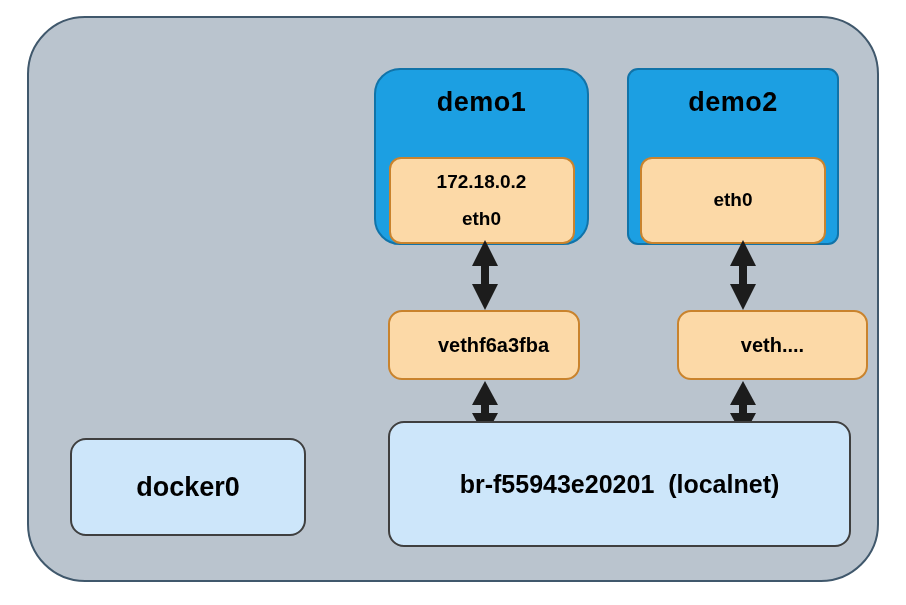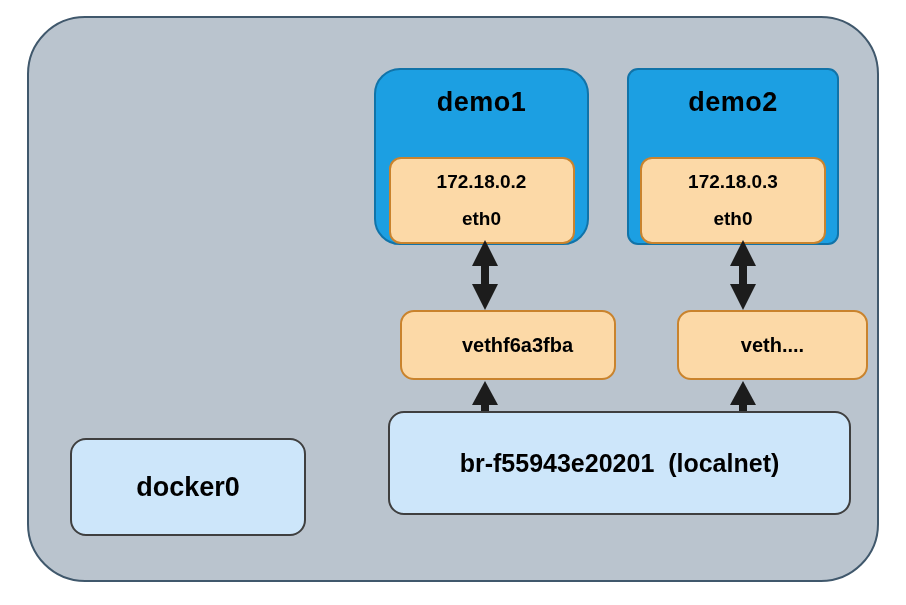--- a/index.html
+++ b/index.html
@@ -76,40 +76,40 @@
     background: #fcd9a7;
     border: 2px solid #c9832d;
     border-radius: 14px;
     box-sizing: border-box;
     display: flex;
     align-items: center;
     justify-content: center;
     font-weight: bold;
     font-size: 20px;
   }
-  .veth.v1 { left: 400px; width: 216px; padding-left: 19px; }
+  .veth.v1 { left: 388px; width: 192px; padding-left: 19px; }
   .veth.v2 { left: 677px; width: 191px; }
   
   .lblue {
     position: absolute;
     background: #cde6fa;
     border: 2px solid #3f3f3f;
     border-radius: 16px;
     box-sizing: border-box;
     display: flex;
     flex-direction: column;
     justify-content: center;
     align-items: center;
     font-weight: bold;
   }
   .bridge {
     left: 388px;
-    top: 411px;
+    top: 421px;
     width: 463px;
-    height: 104px;
+    height: 126px;
     font-size: 25px;
     line-height: 1.4;
   }
   .bridge .line1 { white-space: pre; }
   .docker0 {
     left: 70px;
     top: 438px;
     width: 236px;
     height: 98px;
     font-size: 27px;
@@ -137,21 +137,20 @@
     <div class="ctitle">demo1</div>
     <div class="iface">
       <div>172.18.0.2</div>
       <div>eth0</div>
     </div>
   </div>
 
   <div class="cbox demo2">
     <div class="ctitle">demo2</div>
     <div class="iface">
-      <div>172.18.0.3</div>
       <div>eth0</div>
     </div>
   </div>
 
   <div class="arrow a1">
     <svg width="34" height="70" viewBox="0 0 34 70">
       <polygon class="ink" points="17,0 4,26 30,26"></polygon>
       <rect class="ink" x="13" y="20" width="8" height="30"></rect>
       <polygon class="ink" points="17,70 4,44 30,44"></polygon>
     </svg>

